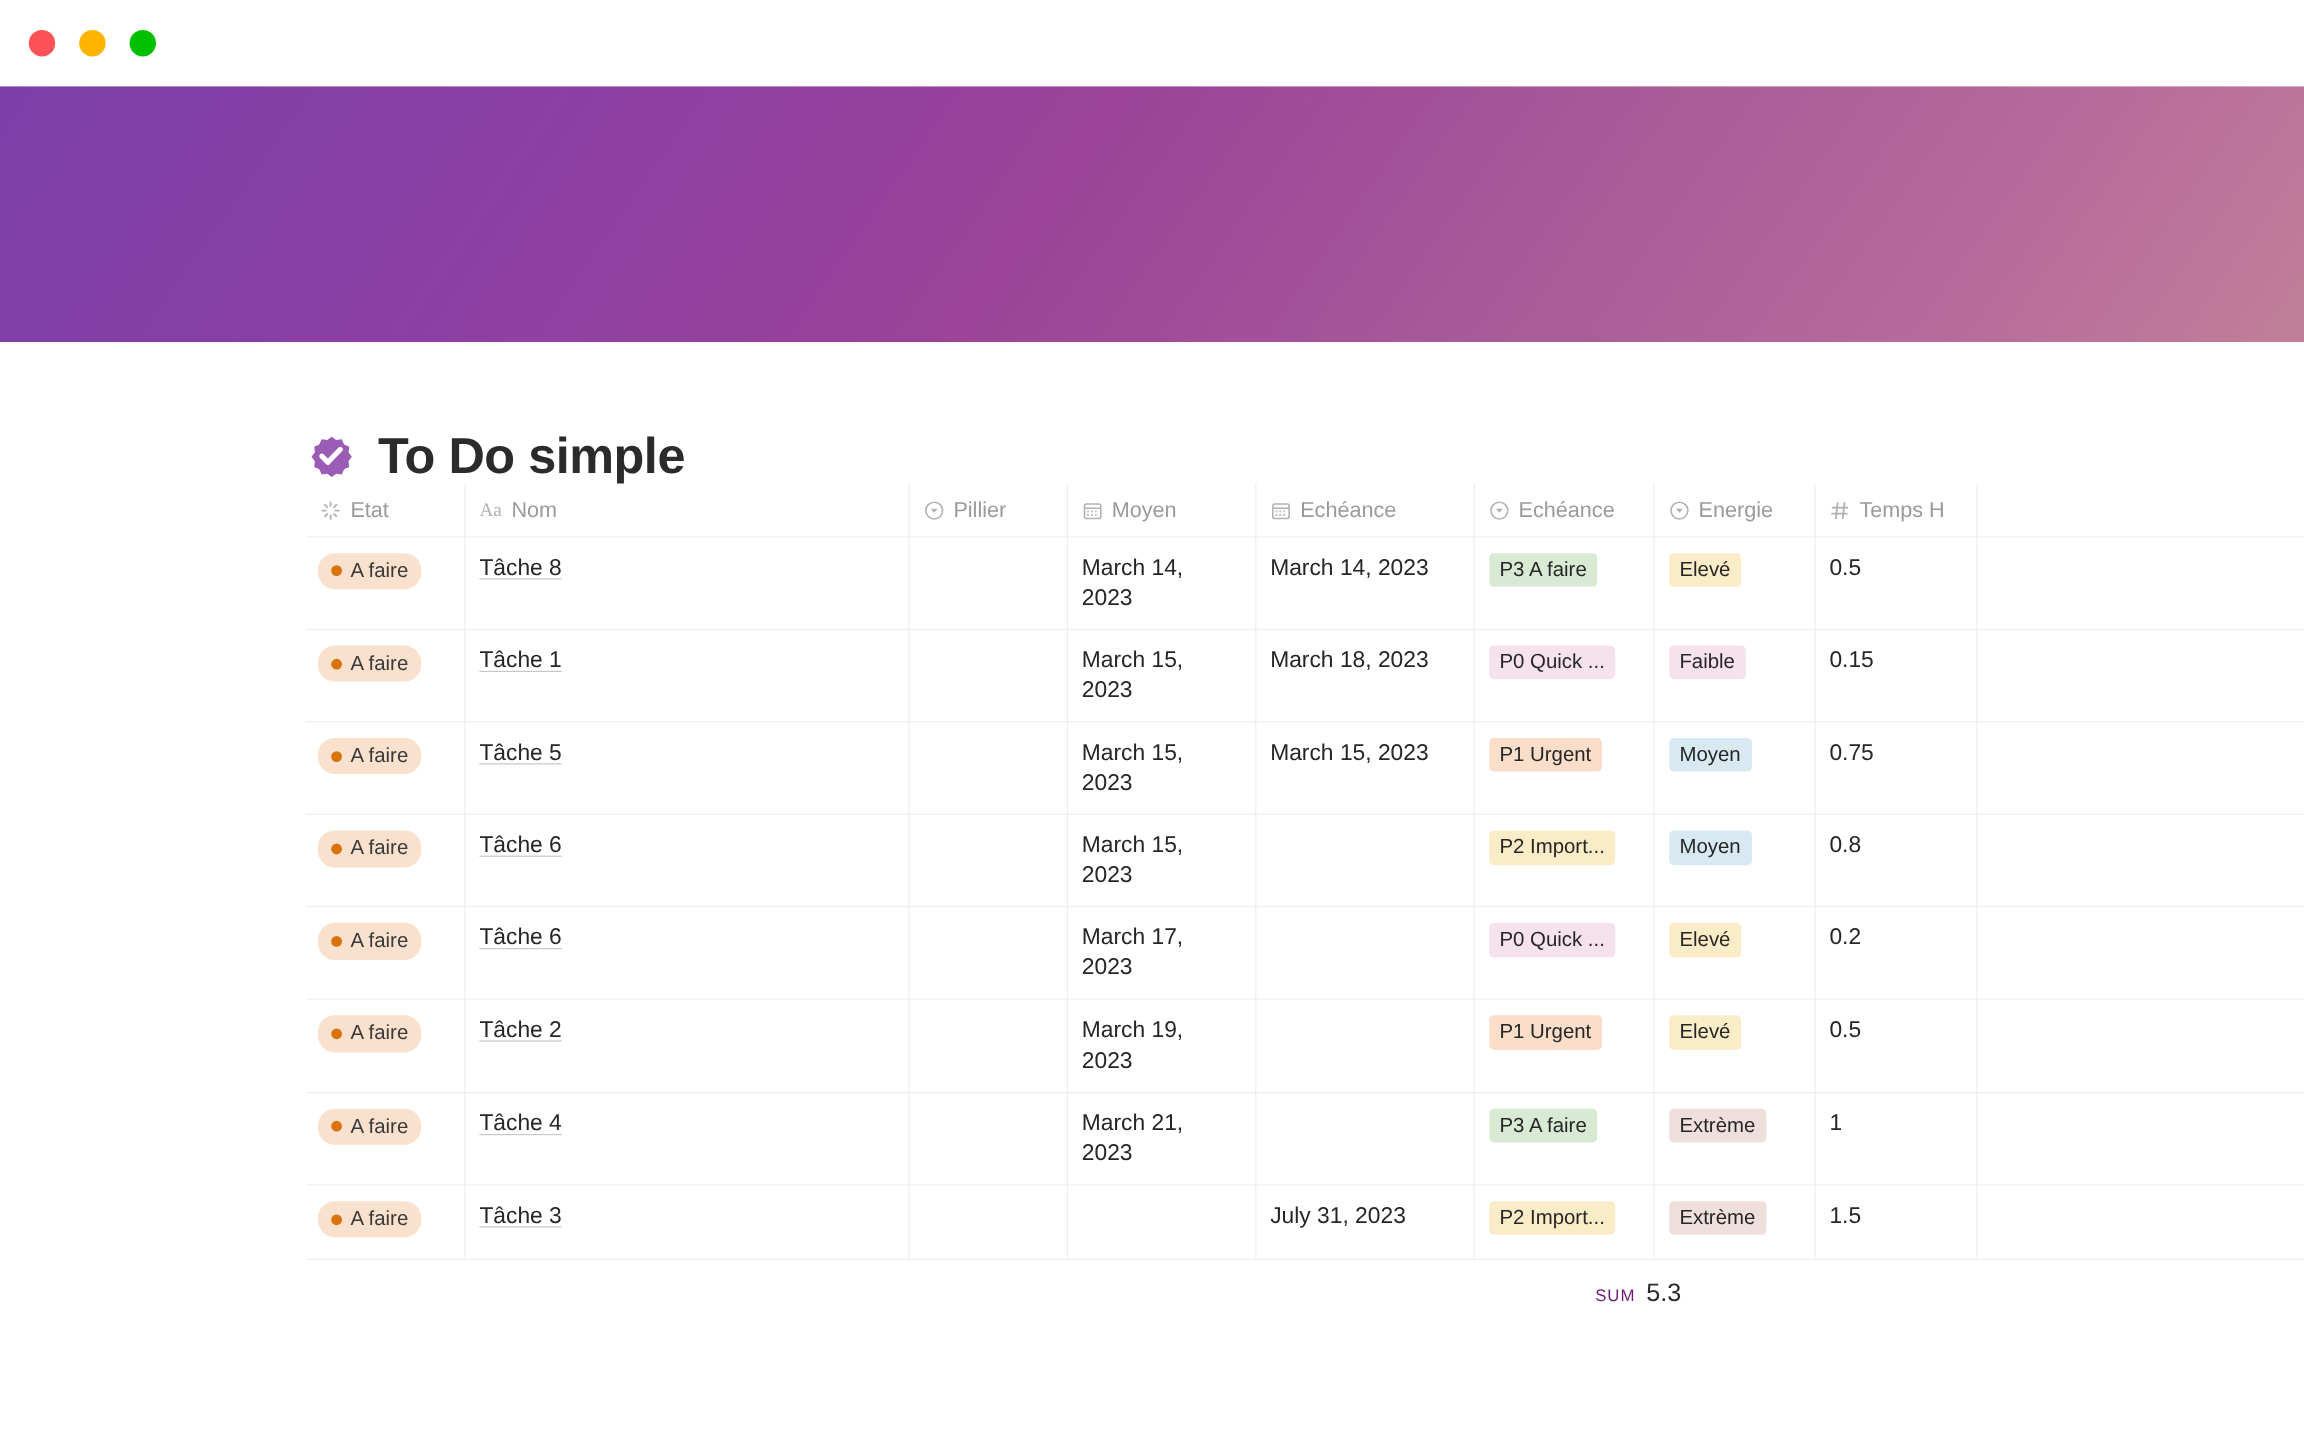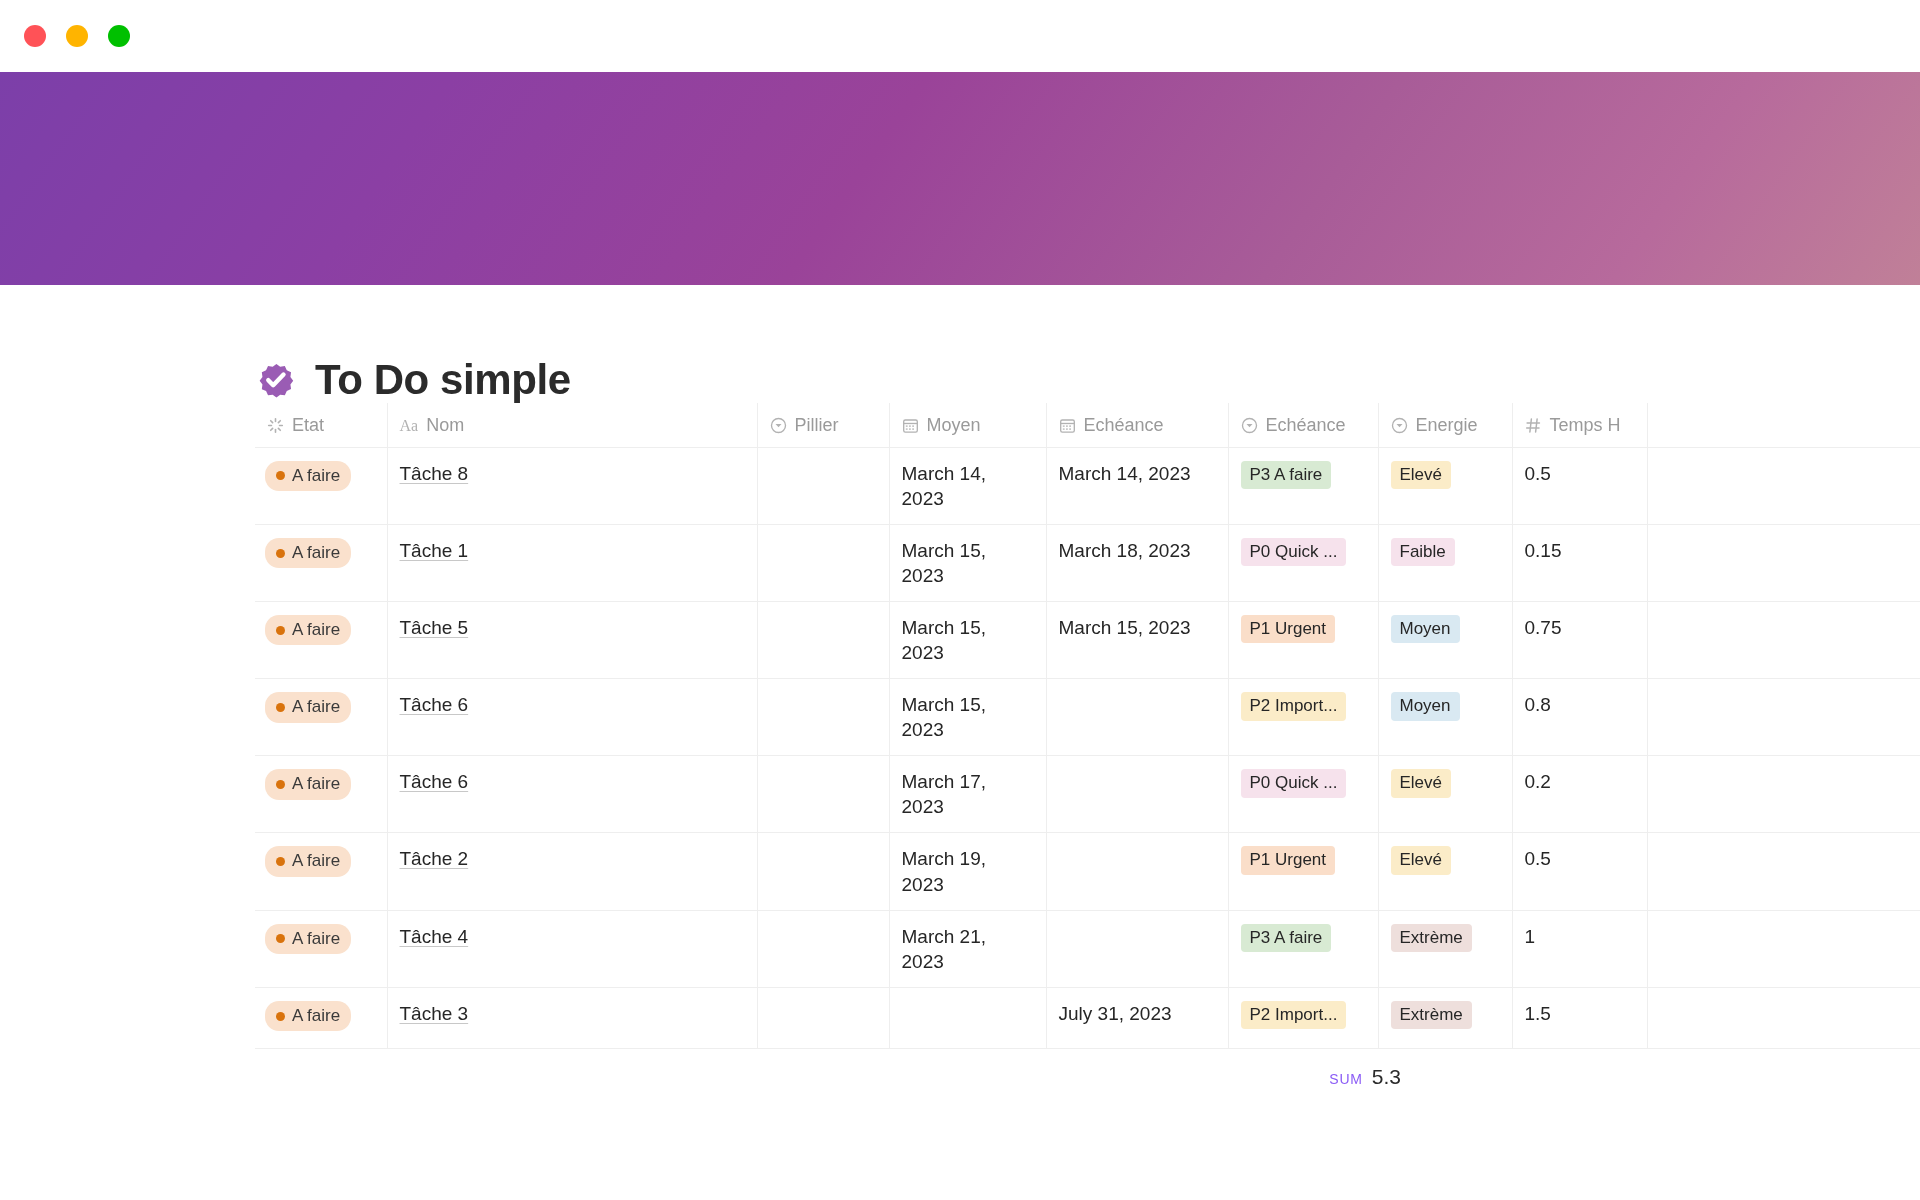--- a/index.html
+++ b/index.html
@@ -170,21 +170,21 @@
     display: flex;
     justify-content: flex-end;
     padding-top: 16px;
     padding-right: 264px;
     align-items: baseline;
     gap: 9px;
   }
   .sum-label {
     font-size: 14px;
     letter-spacing: 0.8px;
-    color: #8b5cf6;
+    color: #701a75;
     text-transform: uppercase;
   }
   .sum-value { font-size: 21px; color: #2b2b2b; }
 
   
   col.c-etat { width: 132px; }
   col.c-nom  { width: 370px; }
   col.c-pillier { width: 132px; }
   col.c-date { width: 157px; }
   col.c-ech  { width: 182px; }

